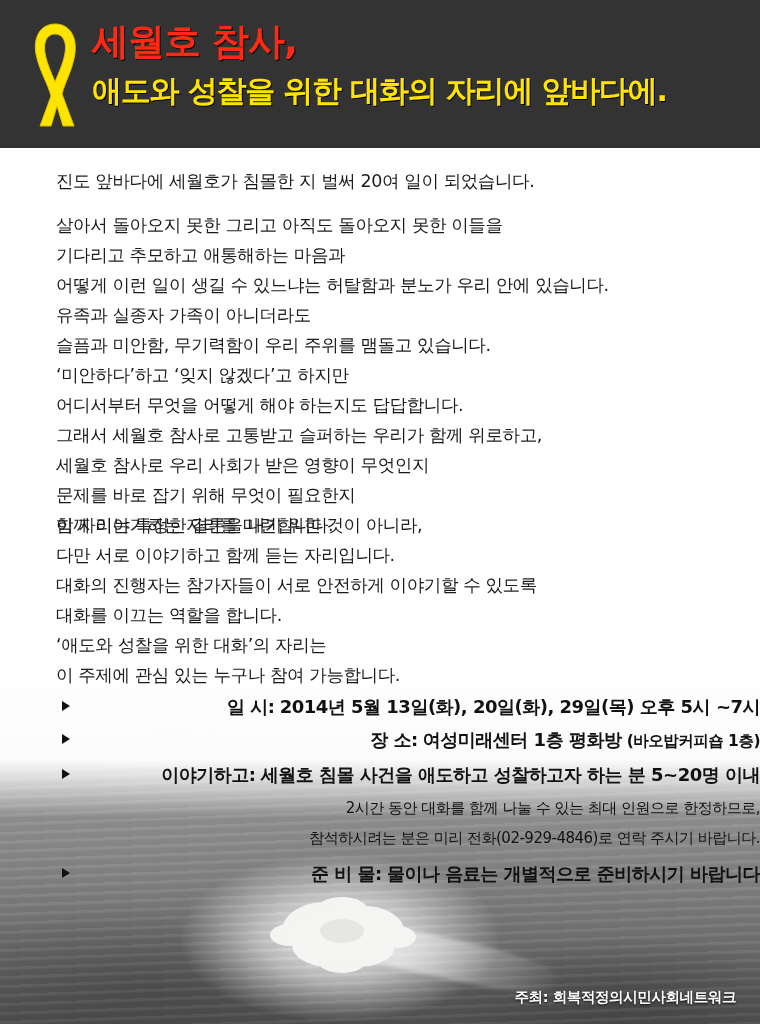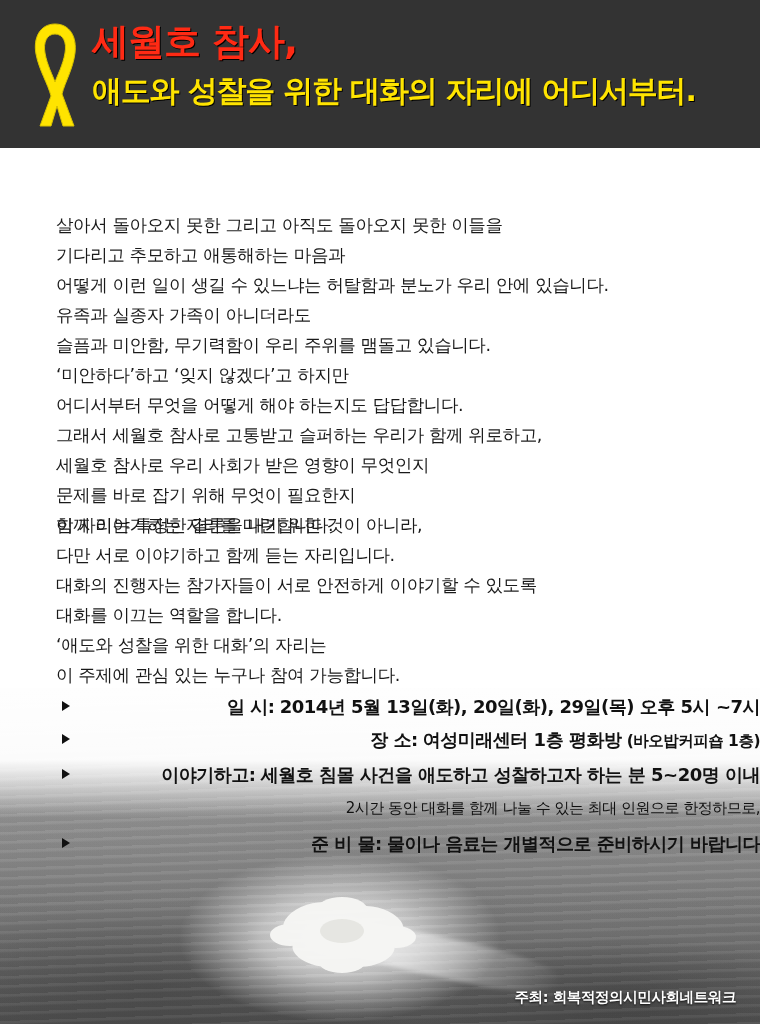--- a/index.html
+++ b/index.html
@@ -223,25 +223,26 @@
 <div class="poster">
 
   <div class="header">
     <div class="ribbon">
       <svg width="58" height="108" viewBox="0 0 58 108" xmlns="http://www.w3.org/2000/svg">
         <path d="M29 2 C14 2 7 16 10 32 C13 48 22 62 25 74 L14 104 L25 104 L31 84 L37 104 L48 104 L36 72 C39 60 47 47 49 31 C51 15 44 2 29 2 Z M29 12 C37 12 41 20 39 31 C37 43 31 54 29 60 C27 54 21 43 19 31 C17 20 21 12 29 12 Z" fill="#ffe400" stroke="#d8c200" stroke-width="1"></path>
       </svg>
     </div>
     <div class="title-block">
       <div class="title-line1">세월호 참사,</div>
-      <div class="title-line2">애도와 성찰을 위한 대화의 자리에 어디서부터.</div>
+      <div class="title-line2">애도와 성찰을 위한 대화의 자리에 앞바다에.</div>
     </div>
   </div>
 
   <div class="body-area">
+    <div class="para" style="top:18px">진도 앞바다에 세월호가 침몰한 지 벌써 20여 일이 되었습니다.</div>
     <div class="para" style="top:62px">살아서 돌아오지 못한 그리고 아직도 돌아오지 못한 이들을
 기다리고 추모하고 애통해하는 마음과
 어떻게 이런 일이 생길 수 있느냐는 허탈함과 분노가 우리 안에 있습니다.</div>
     <div class="para" style="top:152px">유족과 실종자 가족이 아니더라도
 슬픔과 미안함, 무기력함이 우리 주위를 맴돌고 있습니다.
 ‘미안하다’하고 ‘잊지 않겠다’고 하지만
 어디서부터 무엇을 어떻게 해야 하는지도 답답합니다.</div>
     <div class="para" style="top:272px">그래서 세월호 참사로 고통받고 슬퍼하는 우리가 함께 위로하고,
 세월호 참사로 우리 사회가 받은 영향이 무엇인지
 문제를 바로 잡기 위해 무엇이 필요한지
@@ -290,20 +291,21 @@
       <span class="lbl">장    소:</span>
       <span class="val">여성미래센터 1층 평화방</span>
       <span class="val-sub">(바오밥커피숍 1층)</span>
     </div>
     <div class="detail-row">
       <span class="tri"></span>
       <span class="lbl">이야기하고:</span>
       <span class="val">세월호 침몰 사건을 애도하고 성찰하고자 하는 분 5~20명 이내</span>
     </div>
     <div class="detail-cont">2시간 동안 대화를 함께 나눌 수 있는 최대 인원으로 한정하므로,</div>
+    <div class="detail-cont">참석하시려는 분은 미리 전화(02-929-4846)로 연락 주시기 바랍니다.</div>
     <div class="detail-row" style="margin-top:6px">
       <span class="tri"></span>
       <span class="lbl">준 비 물:</span>
       <span class="val">물이나 음료는 개별적으로 준비하시기 바랍니다</span>
     </div>
   </div>
 
   <div class="footer">
     <div>주최: 회복적정의시민사회네트워크</div>
   </div>

